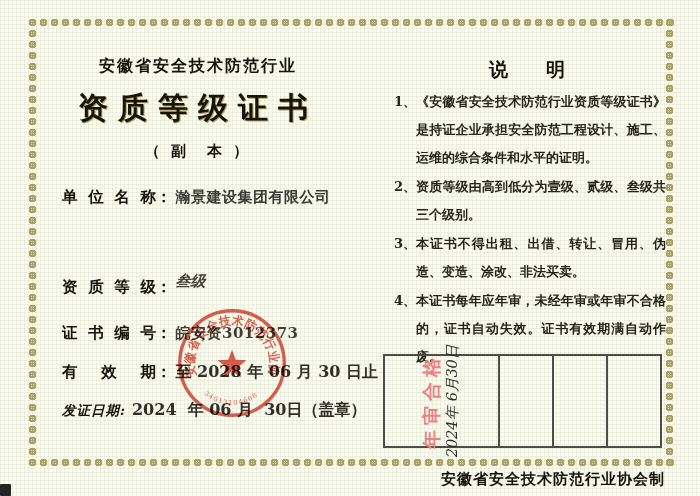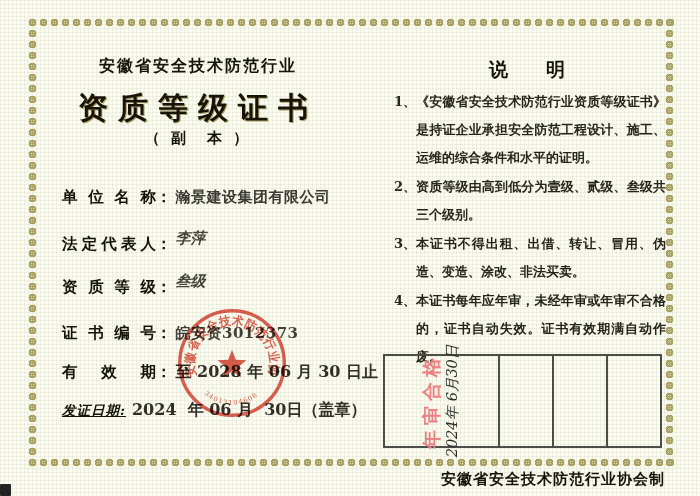--- a/index.html
+++ b/index.html
@@ -29,42 +29,42 @@
   .b-right  { left:664px; top:17px; width:11px;  height:451px; }
 
   
   .head { position:absolute; left:50px; top:56px; width:296px; text-align:center; color:#15130a; }
   .org-line { font-size:16px; font-weight:bold; letter-spacing:2px; }
   .main-title {
     margin-top:11px; font-size:30px; font-weight:bold; letter-spacing:10px;
     color:#171407; text-shadow:1px 1px 0 rgba(148,133,62,0.75);
     white-space:nowrap;
   }
-  .sub-title { font-size:15px; font-weight:bold; letter-spacing:3px; white-space:pre; }
+  .sub-title { margin-top:13px; font-size:15px; font-weight:bold; letter-spacing:3px; white-space:pre; }
 
   .frow { position:absolute; left:62px; white-space:nowrap; }
   .flabel {
     display:inline-block; width:94px; font-size:15.5px; font-weight:bold; color:#14120b;
     text-align:justify; text-align-last:justify; vertical-align:top;
   }
   .fcolon { font-size:15.5px; font-weight:bold; color:#14120b; margin-right:4px; }
   .fvalue { font-size:15px; color:#35332c; }
   .v-company { font-family:"DejaVu Sans", sans-serif; font-weight:bold; color:#3b3b35; letter-spacing:0.5px; }
   .v-kai { font-style:italic; font-weight:bold; color:#45433a; position:relative; top:-6px; }
   .v-certno { font-weight:bold; color:#403e36; letter-spacing:0.5px; }
   .v-date { font-weight:bold; font-size:16px; color:#302e26; white-space:pre; }
   .r-company { top:187px; }
   .r-legal   { top:234px; }
   .r-grade   { top:277px; }
   .r-certno  { top:323px; }
   .r-valid   { top:362px; }
   .r-issue   { top:400px; }
   .flabel-issue {
     display:inline-block; font-size:13.5px; font-weight:bold; font-style:italic;
-    color:#14120b; margin-right:6px; letter-spacing:1px;text-decoration:underline;
+    color:#14120b; margin-right:6px; letter-spacing:1px;
   }
 
   
   .seal { position:absolute; left:175px; top:306px; width:114px; height:114px;
           opacity:0.85; mix-blend-mode:multiply; }
 
   
   .notes-head { position:absolute; left:392px; top:57px; width:270px; text-align:center;
                 font-size:19px; font-weight:bold; color:#15130a; white-space:pre; }
   .notes { position:absolute; left:394px; top:88px; width:272px; color:#262419; }
@@ -103,23 +103,20 @@
   <div class="head">
     <div class="org-line">安徽省安全技术防范行业</div>
     <div class="main-title">资质等级证书</div>
     <div class="sub-title">（ 副　本 ）</div>
   </div>
 
   <div class="frow r-company">
     <span class="flabel">单位名称</span><span class="fcolon">：</span><span class="fvalue v-company">瀚景建设集团有限公司</span>
   </div>
 
-  <div class="frow r-legal">
-    <span class="flabel">法定代表人</span><span class="fcolon">：</span><span class="fvalue v-kai">李萍</span>
-  </div>
 
   <div class="frow r-grade">
     <span class="flabel">资质等级</span><span class="fcolon">：</span><span class="fvalue v-kai">叁级</span>
   </div>
 
   <div class="frow r-certno">
     <span class="flabel">证书编号</span><span class="fcolon">：</span><span class="fvalue v-certno">皖安资3012373</span>
   </div>
 
   <div class="frow r-valid">

